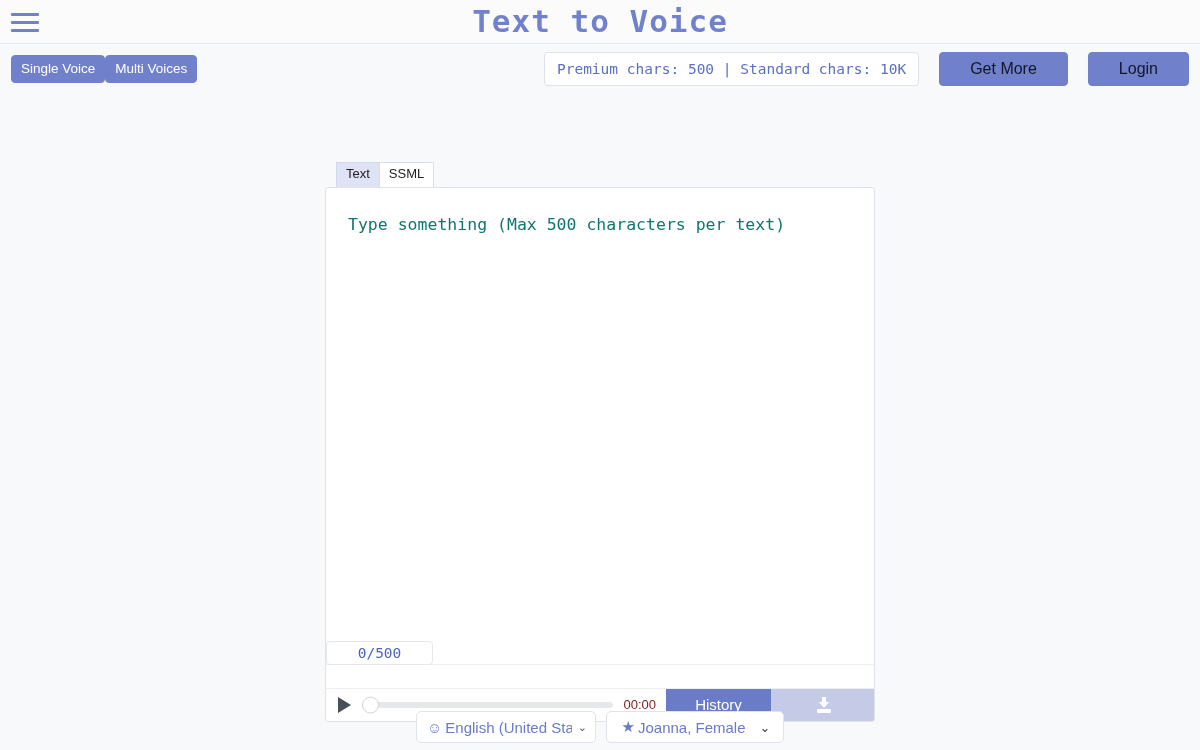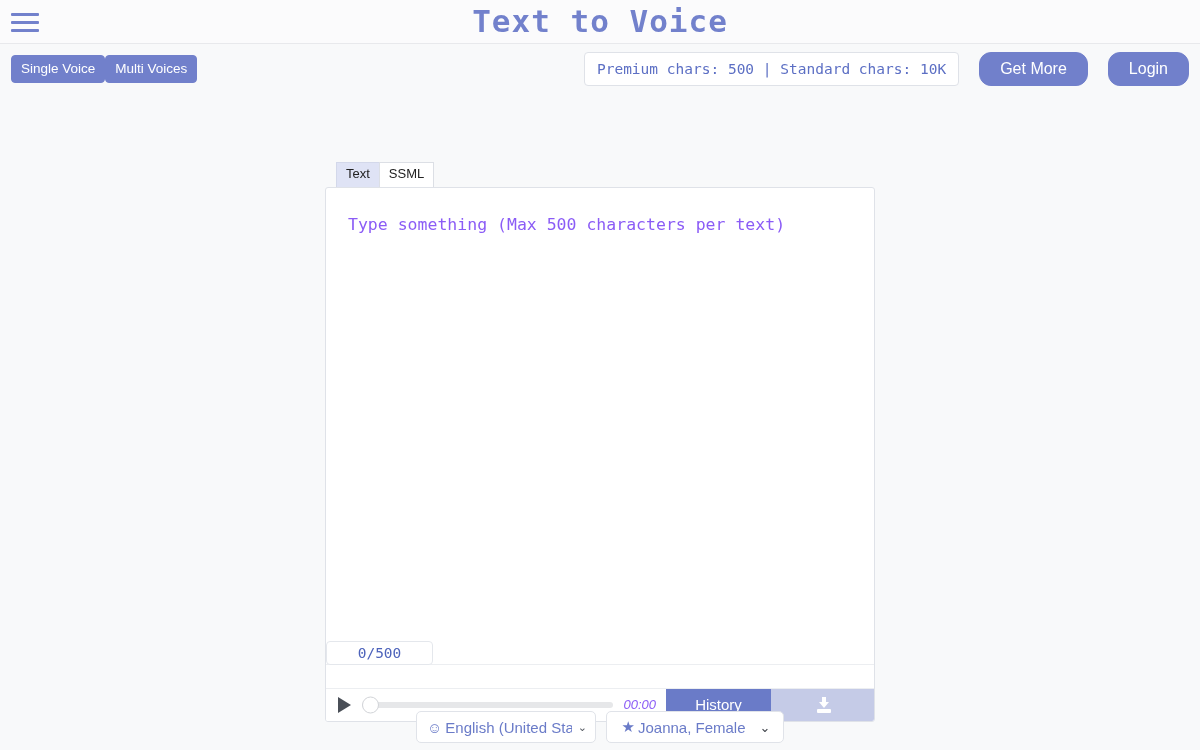--- a/index.html
+++ b/index.html
@@ -80,25 +80,25 @@
     border-radius: 4px;
     color: #5c6fc4;
     font-family: "DejaVu Sans Mono", monospace;
     font-size: 14.5px;
     display: flex; align-items: center;
     padding: 6px 12px;
     white-space: nowrap;
   }
   .btn-getmore, .btn-login {
     background: #7180cb;
-    color: #ffffff;
+    color: #0f172a;
     border: 1px solid #7180cb;
-    border-radius: 12px;
+    border-radius: 4px;
     font-size: 16px;
-    padding: 7px 20px;
+    padding: 7px 30px;
     display: flex; align-items: center;
     cursor: pointer;
     white-space: nowrap;
   }
 
   
   .stage {
     position: relative;
     width: 1200px;
     height: 656px;
@@ -139,21 +139,21 @@
     position: relative;
     overflow: hidden;
   }
   .textarea-area {
     height: 478px;
     padding: 26px 22px;
   }
   .placeholder {
     font-family: "DejaVu Sans Mono", monospace;
     font-size: 16.5px;
-    color: #8b5cf6;
+    color: #0f766e;
     white-space: nowrap;
     line-height: 1.35;
   }
   .counter-row {
     position: absolute;
     left: 0; bottom: 33px;
     width: 100%;
     border-top: 1px solid #eceef1;
     height: 24px;
   }
@@ -204,25 +204,24 @@
     position: absolute;
     left: 0px; top: 50%;
     transform: translateY(-50%);
     width: 17px; height: 17px;
     background: #fff;
     border: 1px solid #d2d4d8;
     border-radius: 50%;
   }
   .time {
     font-size: 13px;
-    color: #8b5cf6;
+    color: #7f1d1d;
     display: flex; align-items: center;
     padding: 0 10px 0 2px;
     font-family: "Liberation Sans", sans-serif;
-    font-style: italic;
   }
   .btn-history {
     background: #6a7bc8;
     color: #fff;
     width: 105px;
     display: flex; align-items: center; justify-content: center;
     font-size: 15px;
     cursor: pointer;
   }
   .btn-download {

